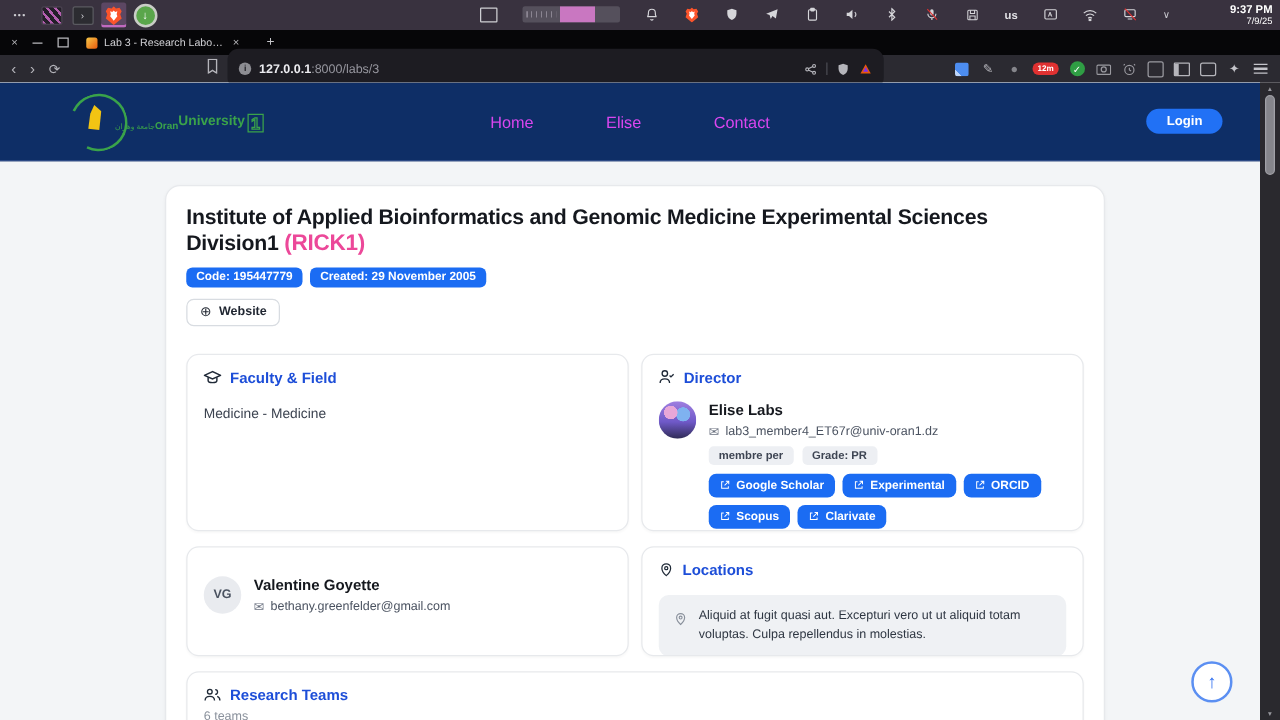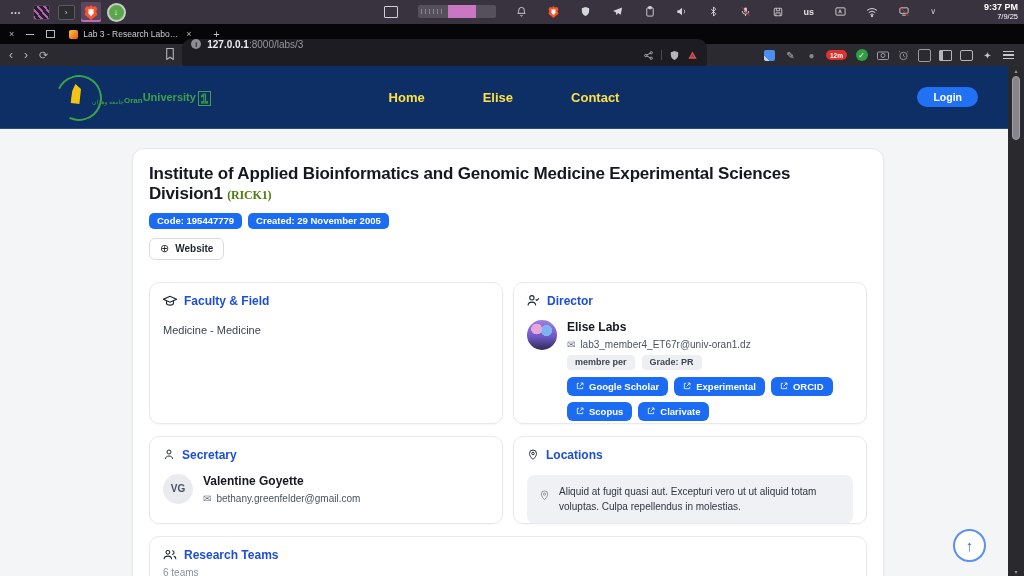--- a/index.html
+++ b/index.html
@@ -44,21 +44,21 @@
   .tab-title{font-size:8.5px;color:#cfcfd3;max-width:96px;white-space:nowrap;overflow:hidden;text-overflow:ellipsis;}
   .tab-close{font-size:9px;margin-left:2px;}
   .newtab{font-size:11px;margin-left:12px;color:#c6c6ca;}
 
   
   .toolbar{position:absolute;top:44px;left:0;width:1024px;height:22px;background:#2b2a31;
            display:flex;align-items:center;padding:0 9px;box-sizing:border-box;color:#b5b5bb;}
   .nav-btn{font-size:12px;margin-right:11px;}
   .reload{font-size:11px;margin-right:4px;}
   .bookmark-ic{margin-left:113px;margin-right:7px;}
-  .urlbar{width:548px;height:32px;background:#1d1c22;border-radius:9px;display:flex;
+  .urlbar{width:548px;height:32px;background:#1d1c22;border-radius:9px;display:flex;align-items:center;
           padding:0 9px;box-sizing:border-box;gap:6px;}
   .site-info{width:10px;height:10px;border-radius:50%;background:#8d8d93;color:#1d1c22;
              font-size:7px;font-weight:bold;display:flex;align-items:center;justify-content:center;}
   .url-text{font-size:10px;white-space:nowrap;}
   .url-host{color:#ececf0;font-weight:bold;}
   .url-path{color:#96969e;}
   .url-right{margin-left:auto;display:flex;align-items:center;gap:7px;}
   .vdiv{width:1px;height:10px;background:#4a4a52;}
   .ext-row{display:flex;align-items:center;gap:8px;margin-left:56px;}
   .ext{width:13px;height:13px;display:flex;align-items:center;justify-content:center;font-size:10px;}
@@ -84,29 +84,29 @@
   .logo-bird{position:absolute;left:11px;top:6px;width:16px;height:20px;background:#f2c413;
              clip-path:polygon(50% 0,85% 25%,75% 100%,20% 95%,30% 35%);transform:rotate(20deg);}
   .logo-txt{margin-left:-14px;display:flex;flex-direction:row;align-items:flex-end;line-height:1.05;color:#3aa34a;}
   .logo-ar{font-size:6px;}
   .logo-l1{font-size:8px;font-weight:bold;}
   .logo-l2{font-size:11px;font-weight:bold;display:flex;align-items:center;gap:2px;}
   .logo-one{font-size:13px;font-weight:bold;color:transparent;-webkit-text-stroke:1px #3aa34a;
             border:1px solid #3aa34a;padding:0 2px;line-height:1;}
   .site-nav{position:absolute;top:0;height:62px;left:50%;transform:translateX(-50%);
             display:flex;align-items:center;gap:58px;}
-  .site-nav a{color:#fde047;font-size:13px;font-weight:bold;text-decoration:none;}
+  .site-nav a{color:#d946ef;font-size:13px;font-weight:normal;text-decoration:none;}
   .login-btn{position:absolute;right:30px;top:21px;height:20px;padding:0 16px;border-radius:10px;border:none;
              background:#2171f5;color:#fff;font-size:10.5px;font-weight:bold;display:flex;align-items:center;}
 
   .container{position:absolute;left:132px;top:82px;width:752px;height:470px;background:#fff;
              border:1px solid #e7e9ec;border-radius:12px;padding:15px 16px;box-sizing:border-box;
              box-shadow:0 1px 3px rgba(16,24,40,.05);}
   .lab-title{margin:0;font-size:17px;font-weight:bold;color:#15181e;letter-spacing:-.2px;line-height:1.2;}
-  .lab-acronym{color:#4d7c0f;font-size:12px;font-weight:bold;font-family:Liberation Serif, serif;}
+  .lab-acronym{color:#ec4899;font-size:18px;font-weight:bold;}
   .badge-row{display:flex;gap:6px;margin-top:8px;}
   .badge-blue{background:#1b6cf3;color:#fff;font-size:9.5px;font-weight:bold;border-radius:5px;padding:2.5px 8px;}
   .website-btn{margin-top:9px;display:inline-flex;align-items:center;gap:6px;background:#fff;
                border:1px solid #d8dce1;border-radius:6px;padding:3.5px 10px;font-size:10px;font-weight:bold;color:#1f2530;}
   .website-btn .g{font-size:11px;font-weight:normal;}
 
   .grid{display:grid;grid-template-columns:1fr 1fr;gap:12px 10px;margin-top:22px;}
   .card{background:#fff;border:1px solid #e7e9ec;border-radius:10px;padding:11px 13px;
         box-sizing:border-box;box-shadow:0 1px 2px rgba(16,24,40,.03);overflow:hidden;}
   .card.h1{height:142px;}
@@ -446,27 +446,20 @@
                       <path d="M9 4H4v16h16v-5M14 3h7v7M21 3l-10 10"></path>
                     </svg>
                     <span>Clarivate</span>
                   </button>
               </div>
             </div>
           </div>
         </section>
 
         <section class="card h2">
-          <div class="card-head">
-            <svg width="12" height="13" viewBox="0 0 24 24" fill="none" stroke="#1f2937" stroke-width="2">
-                <circle cx="12" cy="7" r="4"></circle>
-                <path d="M5 21c0-4 3-6 7-6s7 2 7 6"></path>
-              </svg>
-            <span>Secretary</span>
-          </div>
           <div class="person-row">
             <span class="avatar-init">VG</span>
             <div class="pcol">
               <span class="pname">Valentine Goyette</span>
               <span class="email-row">
                   <span class="env">✉</span>
                   <span>bethany.greenfelder@gmail.com</span>
                 </span>
             </div>
           </div>

